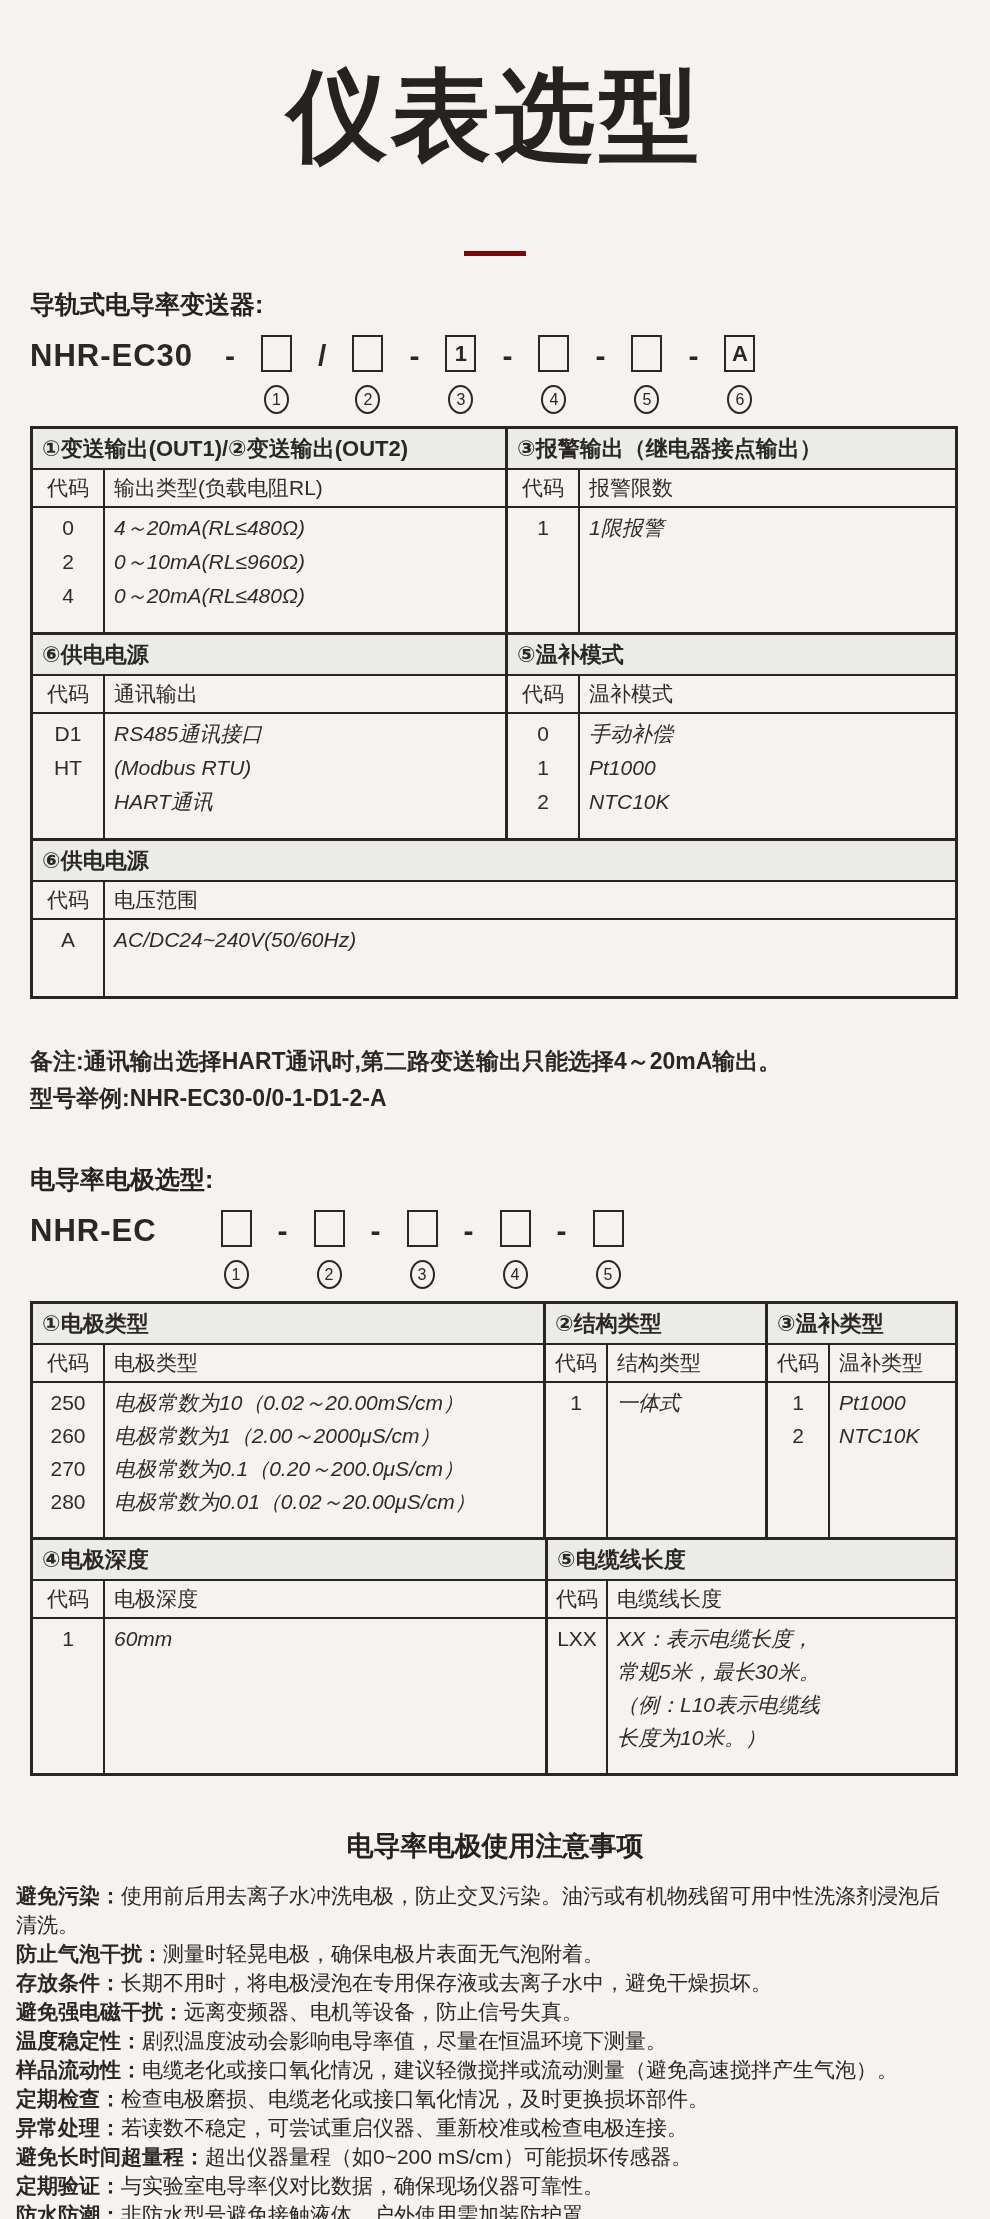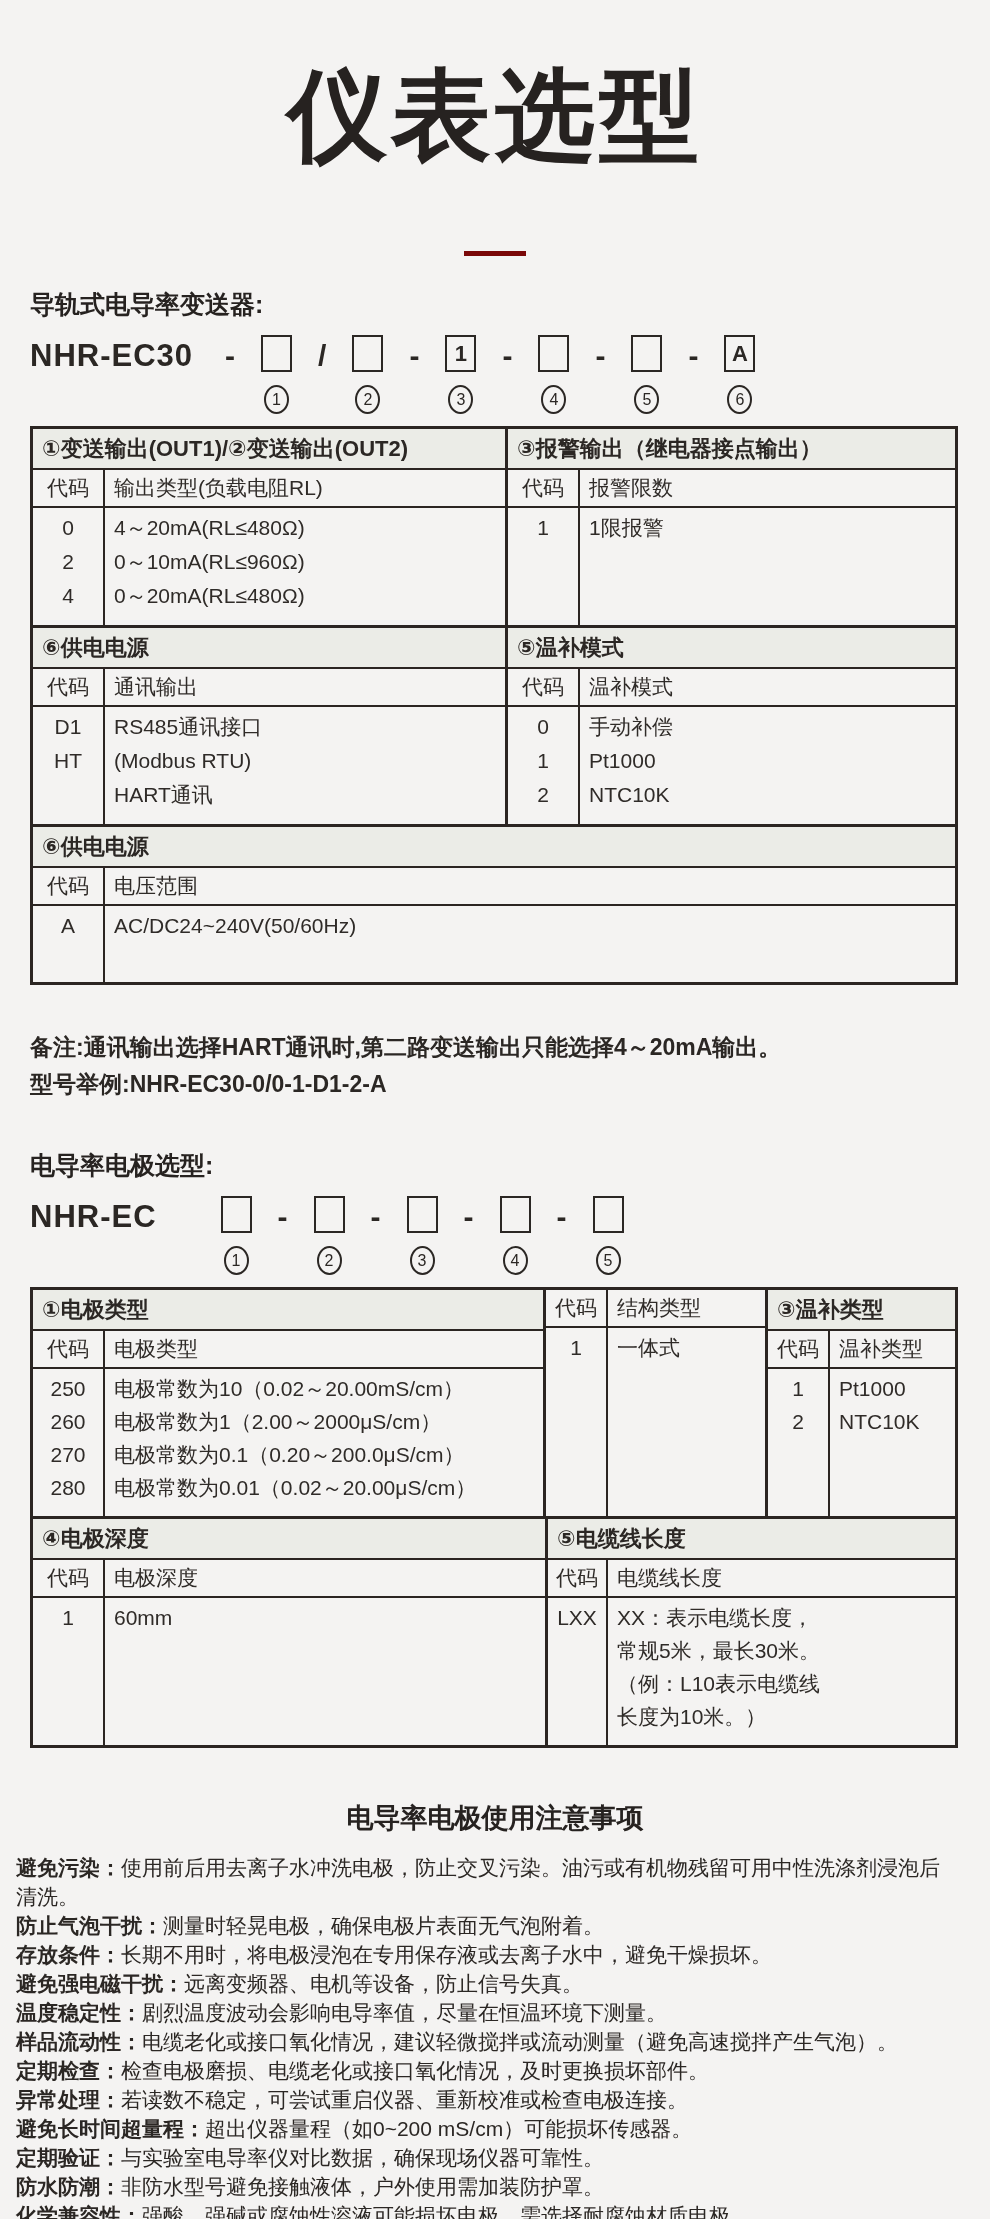--- a/index.html
+++ b/index.html
@@ -45,21 +45,21 @@
   .grow{flex:1 1 auto;}
   .sec-title{
     background:#ebece7;font-size:22px;font-weight:bold;color:#2b2724;
     padding:5px 9px 4px;border-bottom:2px solid #2b2522;
   }
   .sec-sub{display:flex;border-bottom:2px solid #2b2522;font-size:21px;}
   .code-h{border-right:2px solid #2b2522;text-align:center;padding:4px 0;box-sizing:border-box;}
   .label-h{flex:1;padding:4px 9px;}
   .sec-body{display:flex;flex:1;font-size:21px;}
   .codes{border-right:2px solid #2b2522;text-align:center;padding:3px 0 5px;box-sizing:border-box;}
-  .vals{flex:1;padding:3px 9px 12px;}
+  .vals{flex:1;padding:3px 9px 19px;font-style:italic;}
   .codes div,.vals div{line-height:34px;white-space:nowrap;}
   .t2 .codes div,.t2 .vals div{line-height:33px;}
   .cw72{width:72px;flex:0 0 72px;}
   .cw62{width:62px;flex:0 0 62px;}
   .cw60{width:60px;flex:0 0 60px;}
   .minh78{min-height:76px;}
   .minh140{min-height:142px;}
   .cable-lines div{line-height:31px;white-space:nowrap;}
   
   .remark{margin:44px 0 0 30px;font-size:23px;line-height:37px;color:#2b2724;font-weight:bold;}
@@ -265,20 +265,21 @@
         </div>
         <div class="vals">
           <div>电极常数为10（0.02～20.00mS/cm）</div>
           <div>电极常数为1（2.00～2000μS/cm）</div>
           <div>电极常数为0.1（0.20～200.0μS/cm）</div>
           <div>电极常数为0.01（0.02～20.00μS/cm）</div>
         </div>
       </div>
     </div>
     <div class="tbl-section w222">
+      <div class="sec-title">②结构类型</div>
       <div class="sec-sub">
         <div class="code-h cw62">代码</div>
         <div class="label-h">结构类型</div>
       </div>
       <div class="sec-body">
         <div class="codes cw62">
           <div>1</div>
         </div>
         <div class="vals">
           <div>一体式</div>

